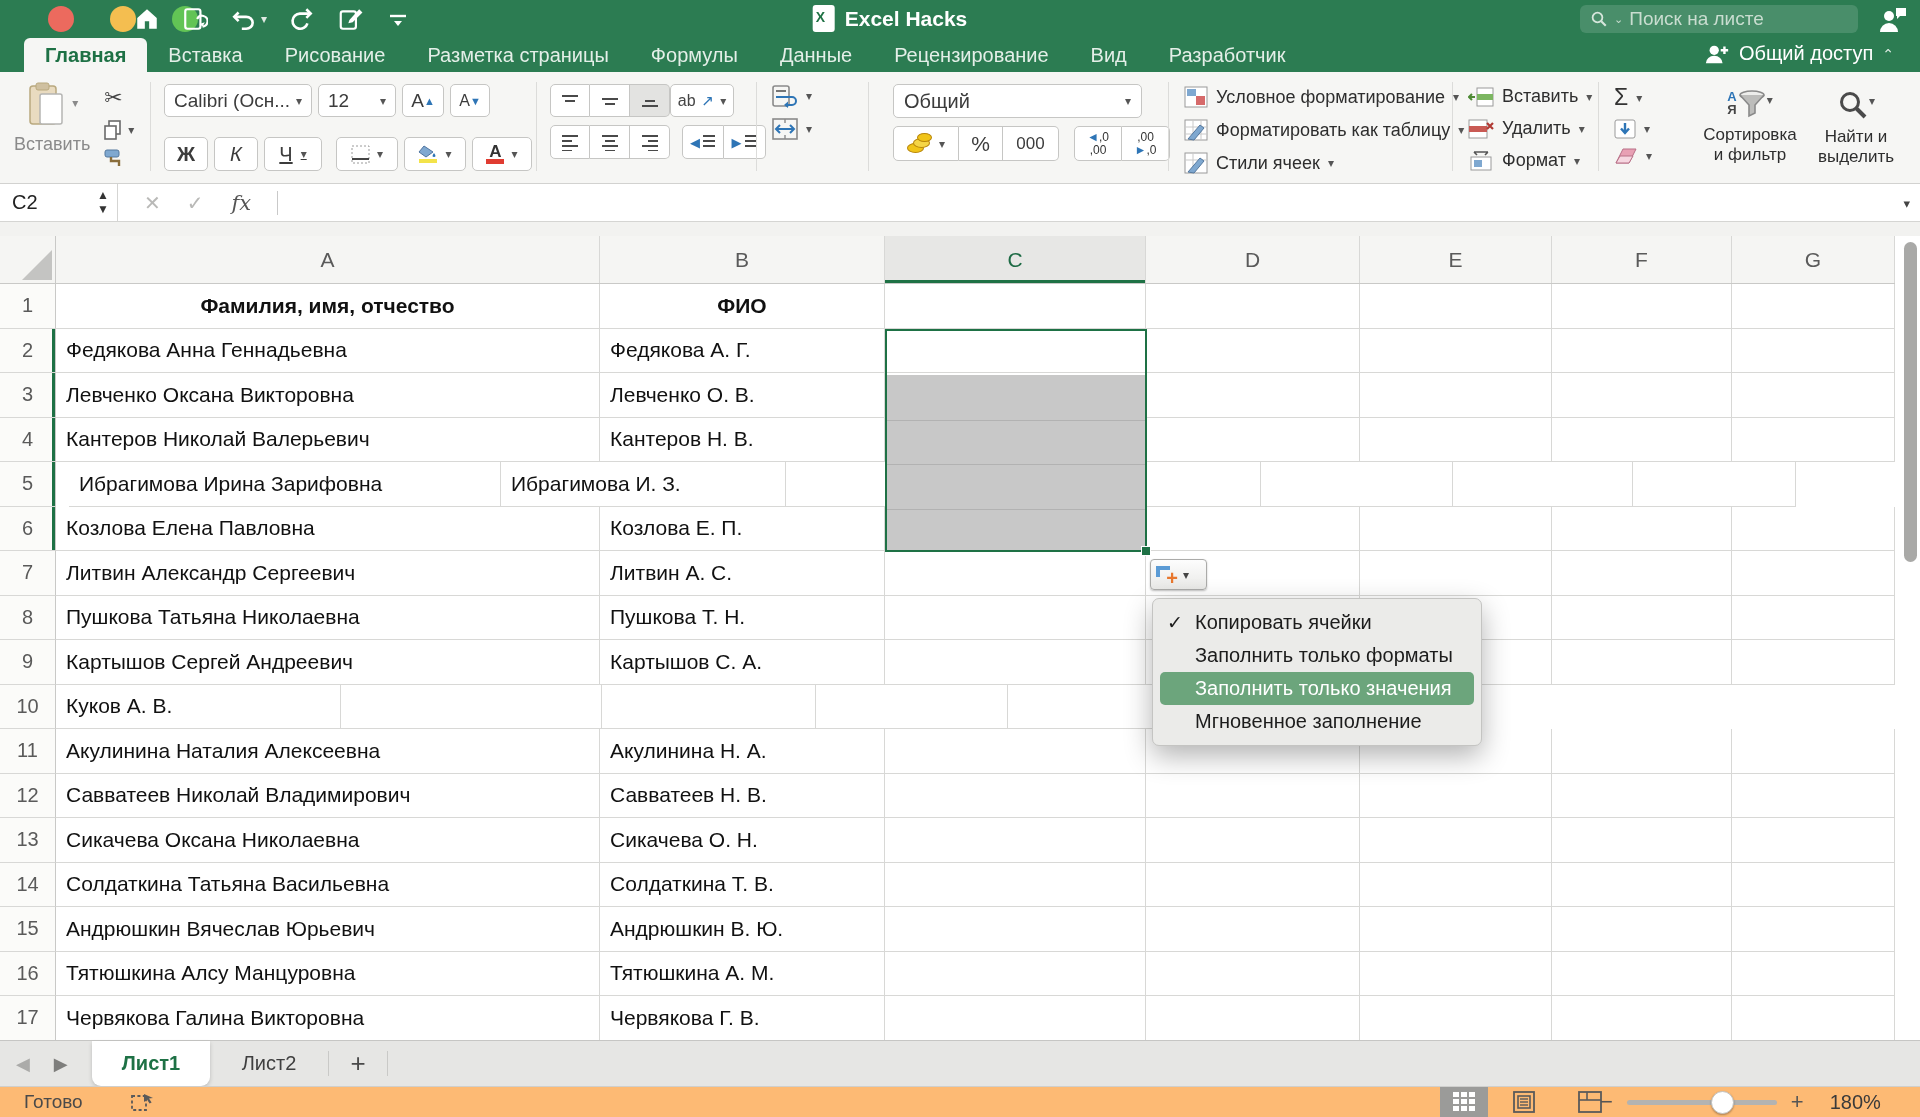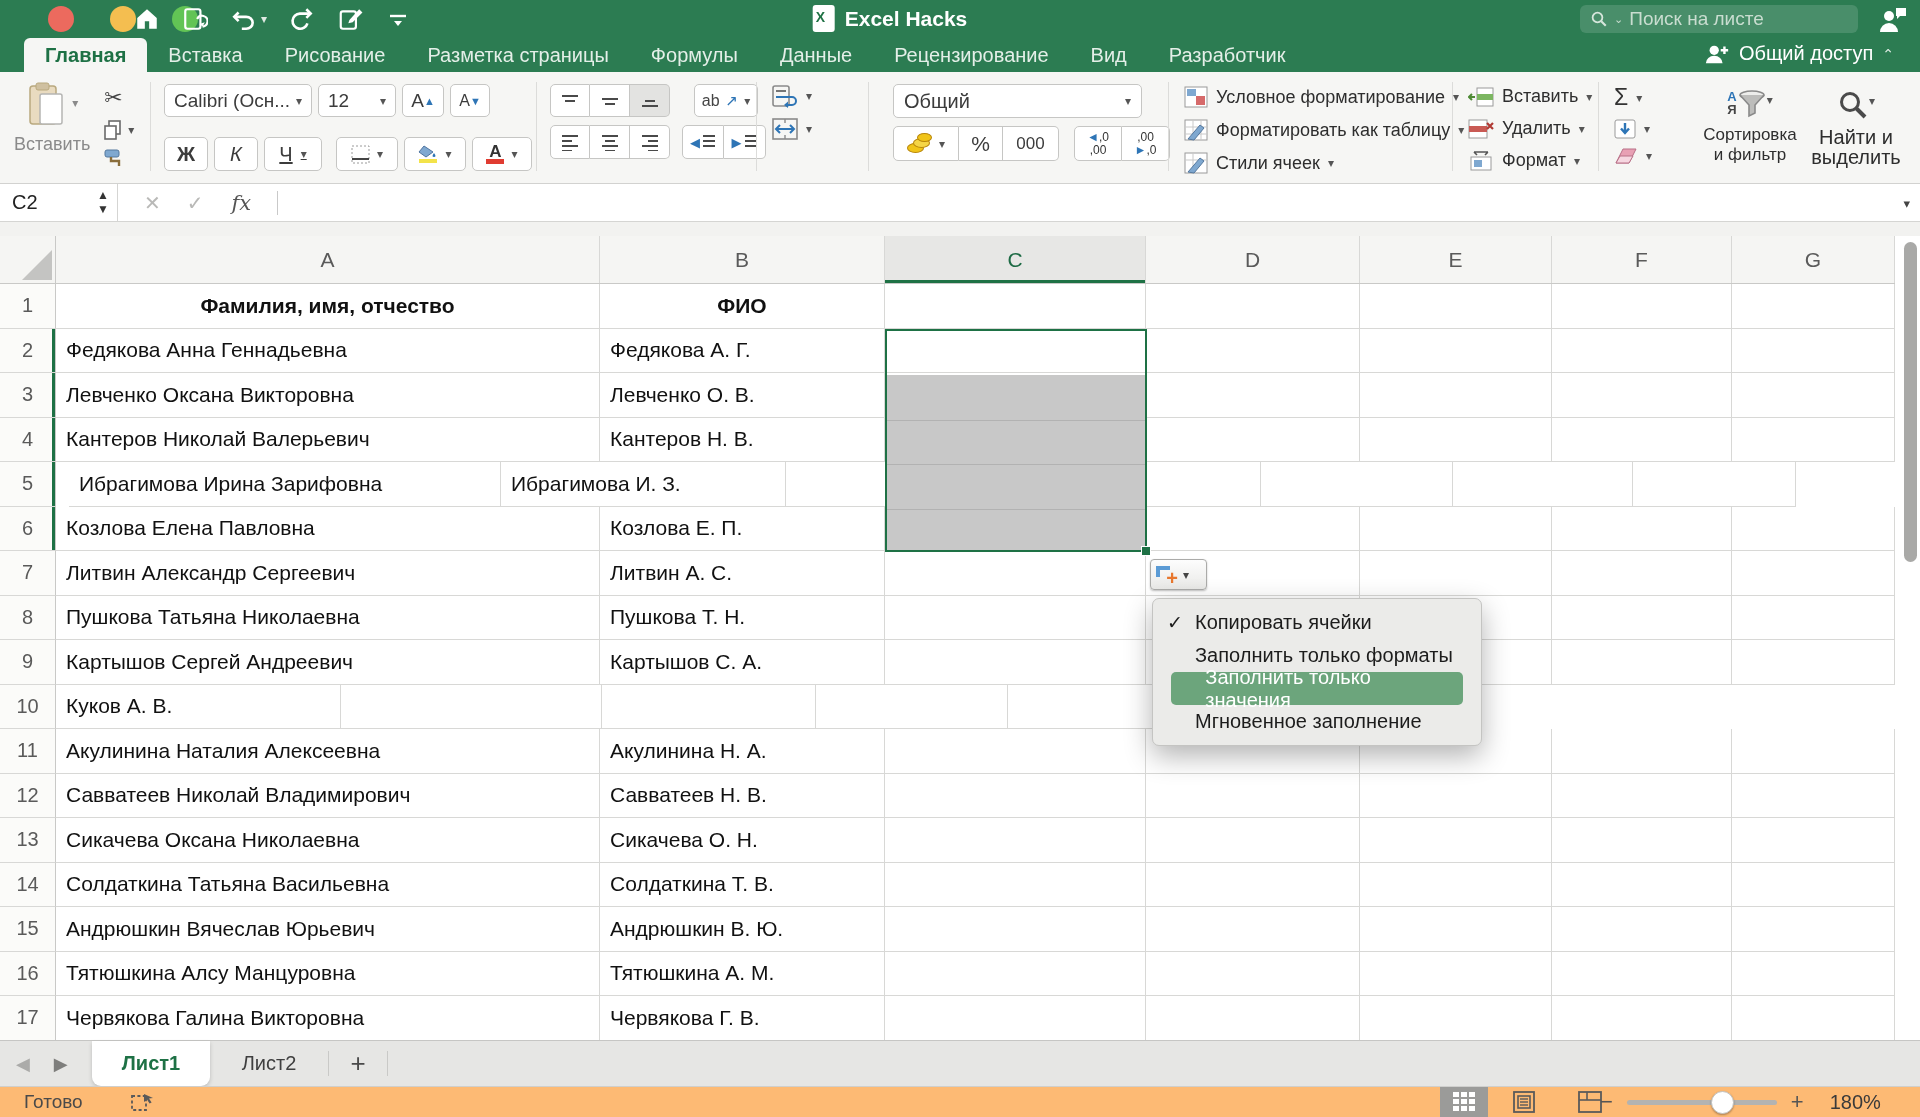--- a/index.html
+++ b/index.html
@@ -80,21 +80,21 @@
   .afbtn{position:absolute;left:1150px;top:559px;width:57px;height:31px;background:linear-gradient(#FDFDFD,#E9E9E7);border:1px solid #ABABA9;border-radius:4px;box-shadow:0 1px 2px rgba(0,0,0,.25);display:flex;align-items:center;padding:0 5px;gap:5px;}
   .af-ic{position:relative;width:22px;height:18px;}
   .af-corner{position:absolute;left:0;top:0;width:14px;height:11px;border-left:4px solid #5B9BD5;border-top:4px solid #5B9BD5;}
   .af-plus{position:absolute;right:0;bottom:-3px;color:#E8772E;font-size:20px;font-weight:bold;line-height:18px;}
   .af-car{color:#444;font-size:12px;}
 
   
   .menu{position:absolute;left:1152px;top:598px;width:330px;background:#EBEBE9;border:1px solid #C4C4C2;border-radius:7px;box-shadow:0 10px 28px rgba(0,0,0,.3);padding:7px 0;}
   .mitem{height:33px;display:flex;align-items:center;font-size:20px;color:#1c1c1c;padding:0 14px 0 14px;}
   .mitem .check{width:28px;font-size:19px;color:#1c1c1c;}
-  .mitem.hl{background:#6CA57C;color:#fff;margin:0 18px;padding:0 7px;border-radius:5px;}
+  .mitem.hl{background:#6CA57C;color:#fff;margin:0 7px;padding:0 7px;border-radius:5px;}
   .mitem.hl .check{color:#fff;}
 
   
   .sheetbar{position:absolute;left:0;top:1040px;width:1920px;height:46px;background:#E6E6E4;border-top:1px solid #C6C6C4;}
   .navarrows{position:absolute;left:16px;top:0;height:100%;display:flex;align-items:center;gap:24px;font-size:18px;}
   .na1{color:#ABABA9;}.na2{color:#7E7E7C;}
   .stabs{position:absolute;left:92px;top:0;height:100%;display:flex;align-items:stretch;}
   .stab{min-width:118px;display:flex;align-items:center;justify-content:center;font-size:20px;color:#3f3f3f;padding:0 28px;}
   .stab.active{background:#fff;color:#1E7145;font-weight:bold;border-radius:0 0 9px 9px;box-shadow:0 2px 4px rgba(0,0,0,.18);}
   .stdiv{width:1px;background:#C9C9C7;margin:10px 0;}
@@ -302,21 +302,21 @@
               <line x1="2" y1="6" x2="18" y2="6"></line>
               <line x1="5" y1="11" x2="15" y2="11"></line>
             </svg>
           </div>
         <div class="btn pressed" style="width:40px;height:33px;border-radius:0 5px 5px 0;border-left:none;">
             <svg class="icn-lines" width="20" height="16">
               <line x1="5" y1="8" x2="15" y2="8"></line>
               <line x1="2" y1="13" x2="18" y2="13"></line>
             </svg>
           </div>
-        <div class="btn" style="width:64px;height:33px;gap:6px;margin-left:24px;">
+        <div class="btn" style="width:64px;height:33px;gap:6px;margin-left:0;">
           <span style="font-size:16px;color:#444;">ab</span>
             <span class="blue" style="font-size:15px;">↗</span>
             <span class="mini">▾</span>
         </div>
       </div>
       <div class="rowline" style="gap:0;">
         <div class="btn" style="width:40px;height:34px;border-radius:5px 0 0 5px;">
             <svg class="icn-lines" width="20" height="18">
               <line x1="2" y1="3" x2="18" y2="3"></line>
               <line x1="2" y1="8" x2="12" y2="8"></line>
@@ -513,21 +513,21 @@
     </div>
 
     <div style="position:absolute;left:1806px;top:18px;width:100px;display:flex;flex-direction:column;align-items:center;gap:7px;">
       <span style="display:flex;align-items:flex-start;">
         <svg width="32" height="30" viewBox="0 0 32 30">
             <circle cx="13" cy="12" r="8.5" fill="none" stroke="#4a4a4a" stroke-width="3"></circle>
             <line x1="19.5" y1="18.5" x2="28" y2="27" stroke="#4a4a4a" stroke-width="4"></line>
           </svg>
         <span class="mini" style="margin-top:4px;">▾</span>
       </span>
-      <span style="text-align:center;font-size:20px;color:#2e2e2e;line-height:20px;"><span>Найти и</span><br><span>выделить</span></span>
+      <span style="text-align:center;font-size:17px;color:#2e2e2e;line-height:20px;"><span>Найти и</span><br><span>выделить</span></span>
     </div>
   </div>
 
   <div class="fbar">
     <div class="namebox">
       <span>C2</span>
       <span class="stepper">
           <span>▲</span>
           <span>▼</span>
         </span>

